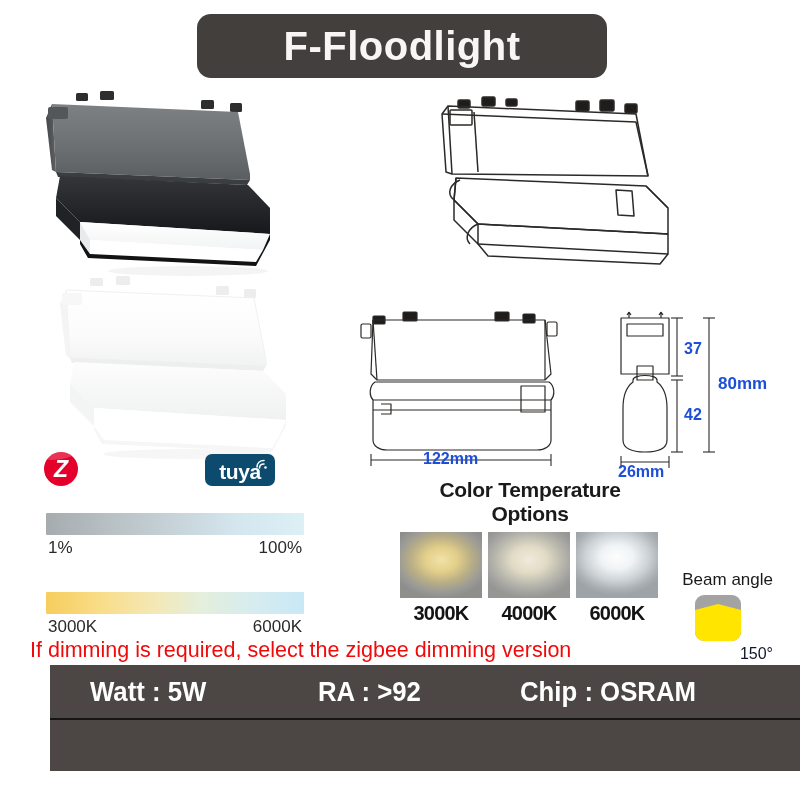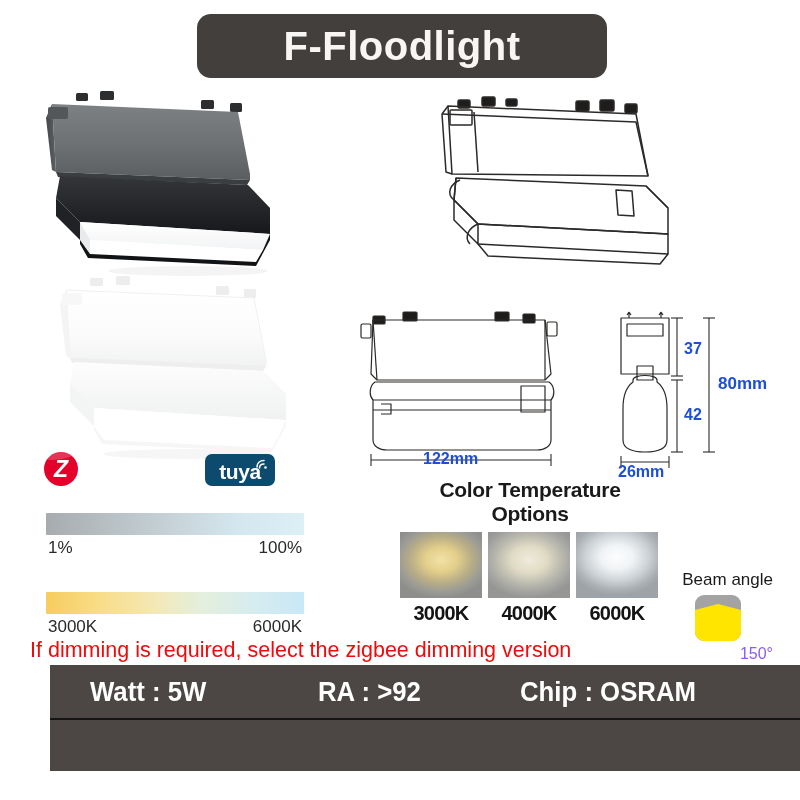--- a/index.html
+++ b/index.html
@@ -120,21 +120,21 @@
     position:relative;overflow:hidden;background:#a3a3a3;
   }
   #beam-icon .beam-yellow{
     position:absolute;left:0;right:0;bottom:0;height:31px;background:#ffe500;
   }
   #beam-icon .beam-peak{
     position:absolute;left:50%;bottom:31px;transform:translateX(-50%);
     width:0;height:0;border-left:23px solid transparent;
     border-right:23px solid transparent;border-bottom:6px solid #ffe500;
   }
-  #beam-angle-label{margin-top:4px;font-size:16px;color:#8b5cf6;
+  #beam-angle-label{margin-top:4px;font-size:16px;color:#0f172a;
     font-family:"Liberation Sans", sans-serif;}
 
   
   #spec-table{
     left:50px;top:665px;width:772px;height:106px;background:#4c4744;
   }
   .spec-row{
     position:relative;width:100%;height:53px;display:flex;align-items:center;
   }
   #spec-divider{

